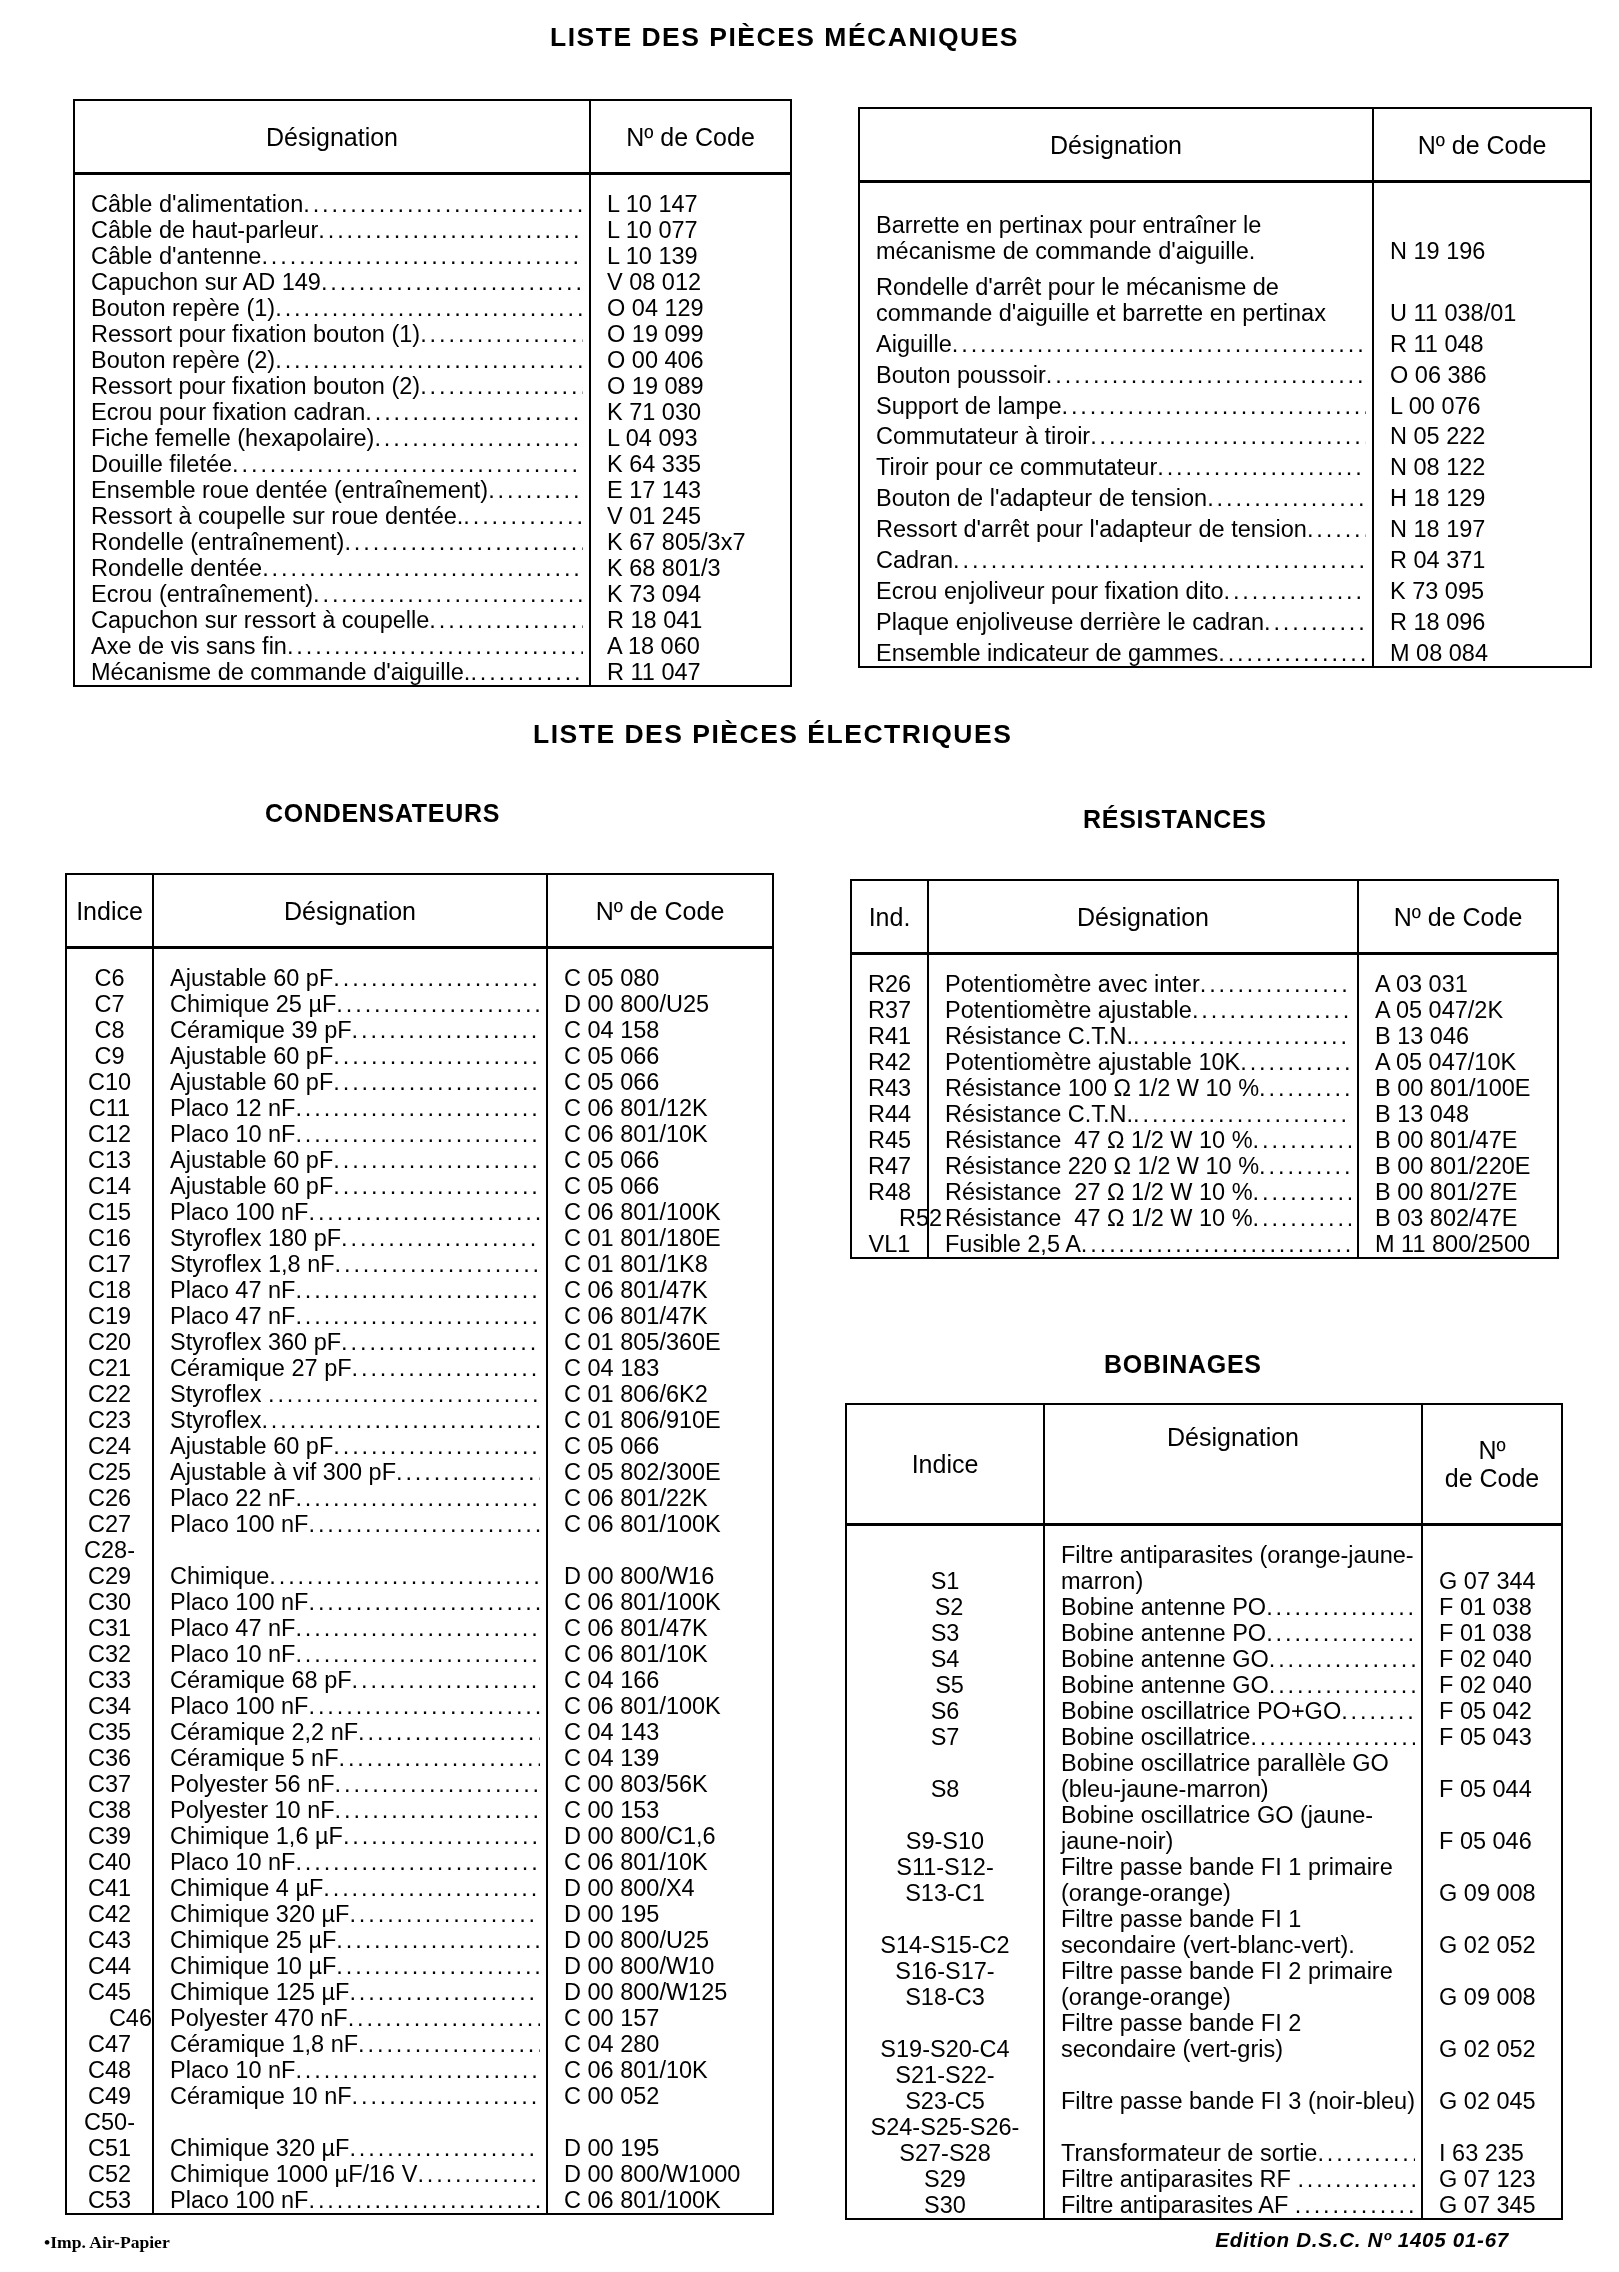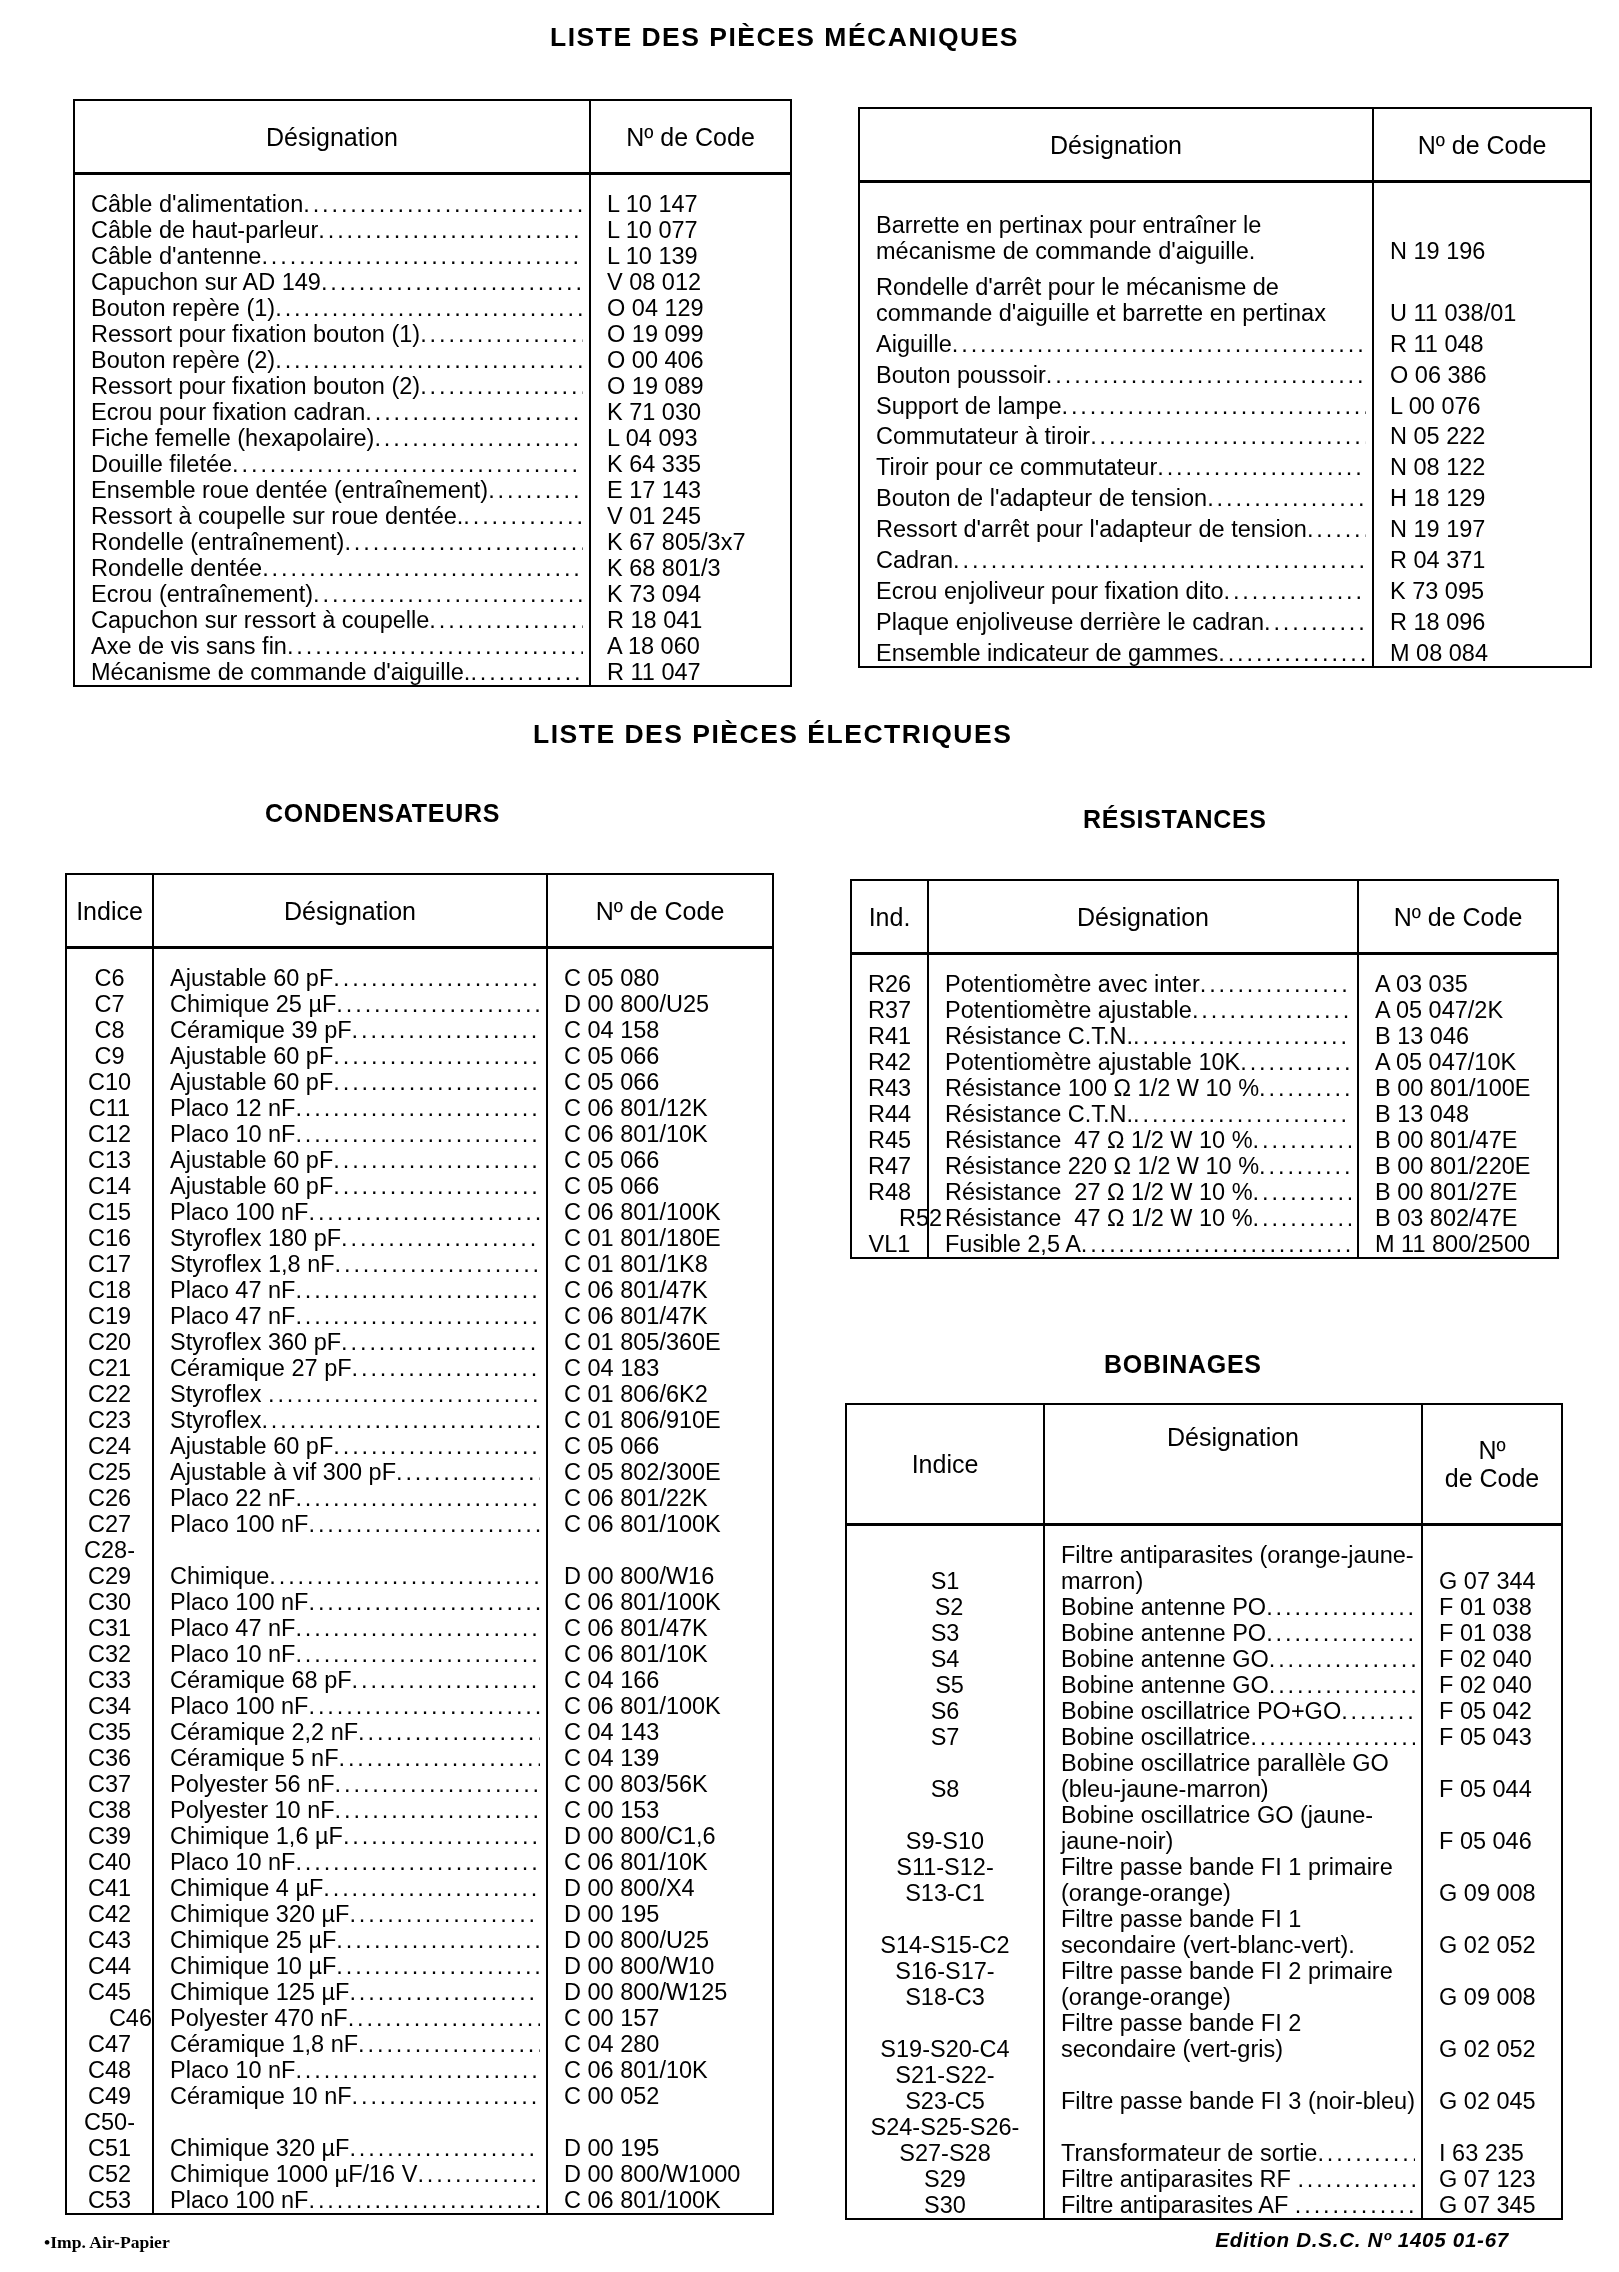--- a/index.html
+++ b/index.html
@@ -302,21 +302,21 @@
         </td>
         <td class="code">H 18 129</td>
       </tr>
       <tr>
         <td class="des">
           <div class="lead">
             <span class="txt">Ressort d'arrêt pour l'adapteur de tension</span>
             <span class="dots"></span>
           </div>
         </td>
-        <td class="code">N 19 197</td>
+        <td class="code">N 18 197</td>
       </tr>
       <tr>
         <td class="des">
           <div class="lead">
             <span class="txt">Cadran</span>
             <span class="dots"></span>
           </div>
         </td>
         <td class="code">R 04 371</td>
       </tr>
@@ -857,21 +857,21 @@
     </thead>
   <tbody>
       <tr>
         <td class="ind" style="white-space: pre-line;">R26</td>
         <td class="des">
           <div class="lead">
             <span class="txt">Potentiomètre avec inter</span>
             <span class="dots"></span>
           </div>
         </td>
-        <td class="code">A 03 035</td>
+        <td class="code">A 03 031</td>
       </tr>
       <tr>
         <td class="ind" style="white-space: pre-line;">R37</td>
         <td class="des">
           <div class="lead">
             <span class="txt">Potentiomètre ajustable</span>
             <span class="dots"></span>
           </div>
         </td>
         <td class="code">A 05 047/2K</td>

